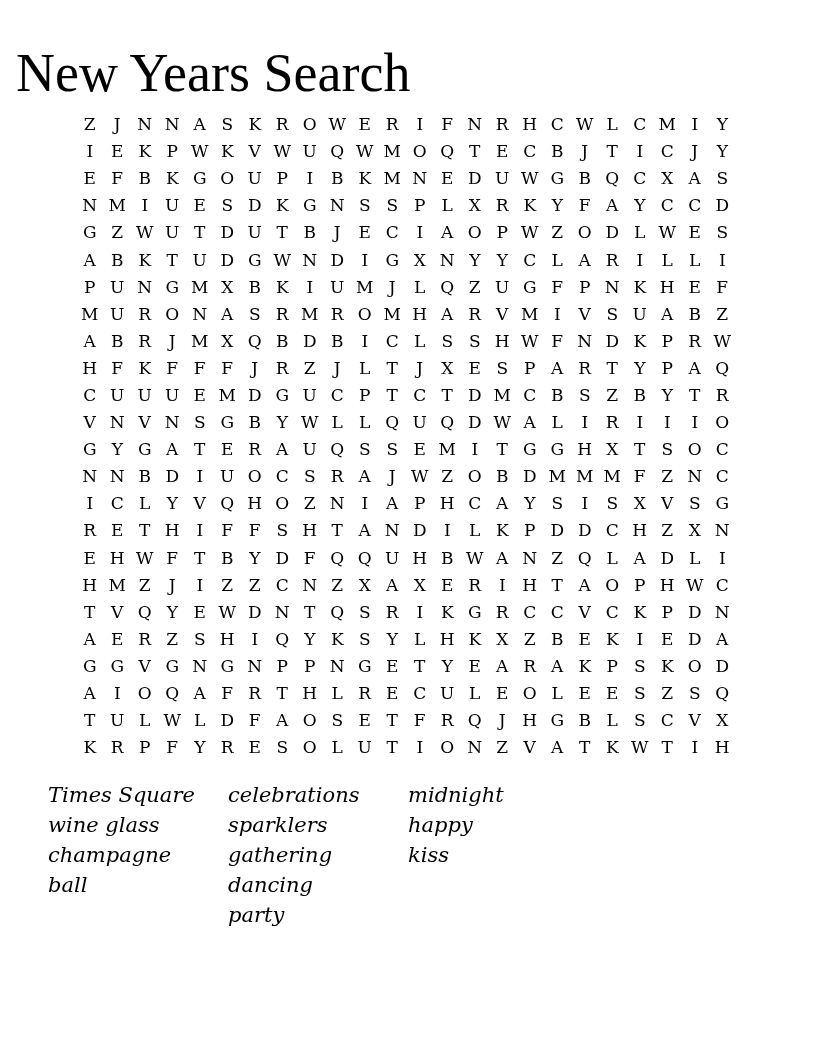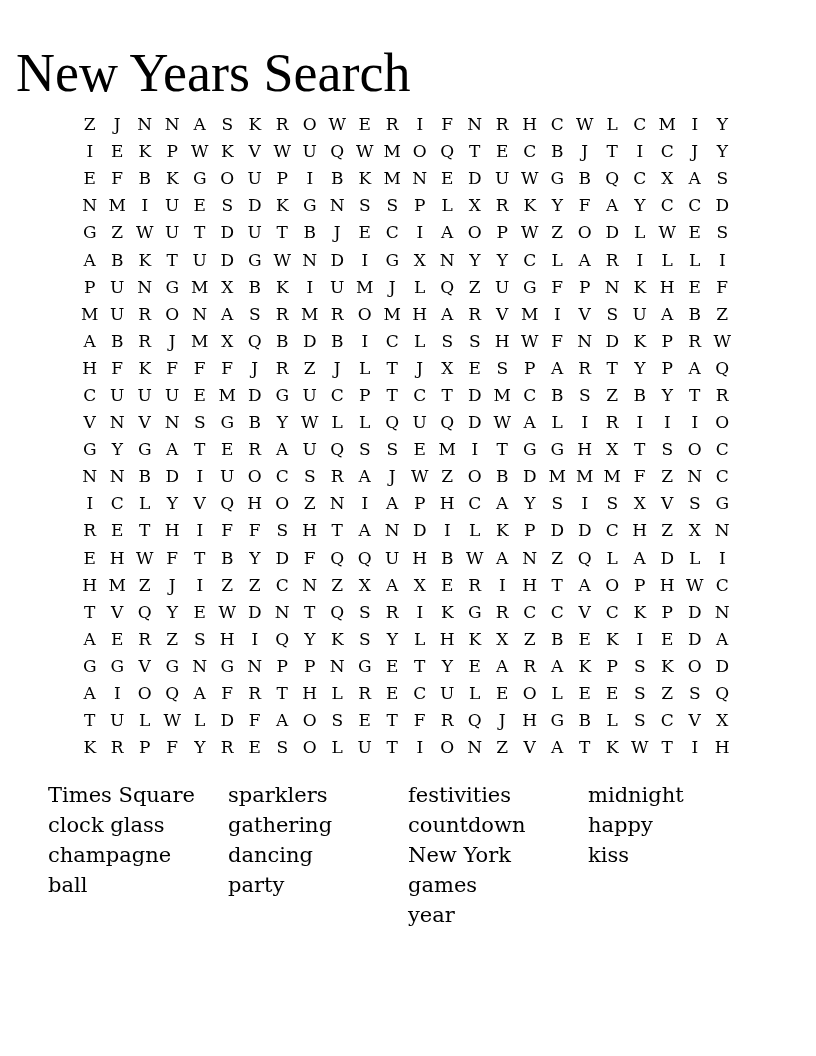--- a/index.html
+++ b/index.html
@@ -50,20 +50,21 @@
     left: 48px;
     width: 720px;
     display: flex;
     align-items: flex-start;
   }
   .word-bank-column {
     width: 180px;
     margin: 0;
     padding: 0;
     list-style: none;
+    font-style: italic;
   }
   .word-bank-item {
     font-family: "DejaVu Serif", serif;
     font-size: 21px;
     line-height: 30px;
     white-space: nowrap;
   }
 </style>
 </head>
 <body>
@@ -646,36 +647,30 @@
       <span class="grid-cell">K</span>
       <span class="grid-cell">W</span>
       <span class="grid-cell">T</span>
       <span class="grid-cell">I</span>
       <span class="grid-cell">H</span>
     </div>
 
   <div class="word-bank" id="word-bank">
       <ul class="word-bank-column">
         <li class="word-bank-item">Times Square</li>
-        <li class="word-bank-item">clock glass</li>
+        <li class="word-bank-item">wine glass</li>
         <li class="word-bank-item">champagne</li>
         <li class="word-bank-item">ball</li>
       </ul>
       <ul class="word-bank-column">
+        <li class="word-bank-item">celebrations</li>
         <li class="word-bank-item">sparklers</li>
         <li class="word-bank-item">gathering</li>
         <li class="word-bank-item">dancing</li>
         <li class="word-bank-item">party</li>
-      </ul>
-      <ul class="word-bank-column">
-        <li class="word-bank-item">festivities</li>
-        <li class="word-bank-item">countdown</li>
-        <li class="word-bank-item">New York</li>
-        <li class="word-bank-item">games</li>
-        <li class="word-bank-item">year</li>
       </ul>
       <ul class="word-bank-column">
         <li class="word-bank-item">midnight</li>
         <li class="word-bank-item">happy</li>
         <li class="word-bank-item">kiss</li>
       </ul>
     </div>
 </main>
 
 </body></html>

